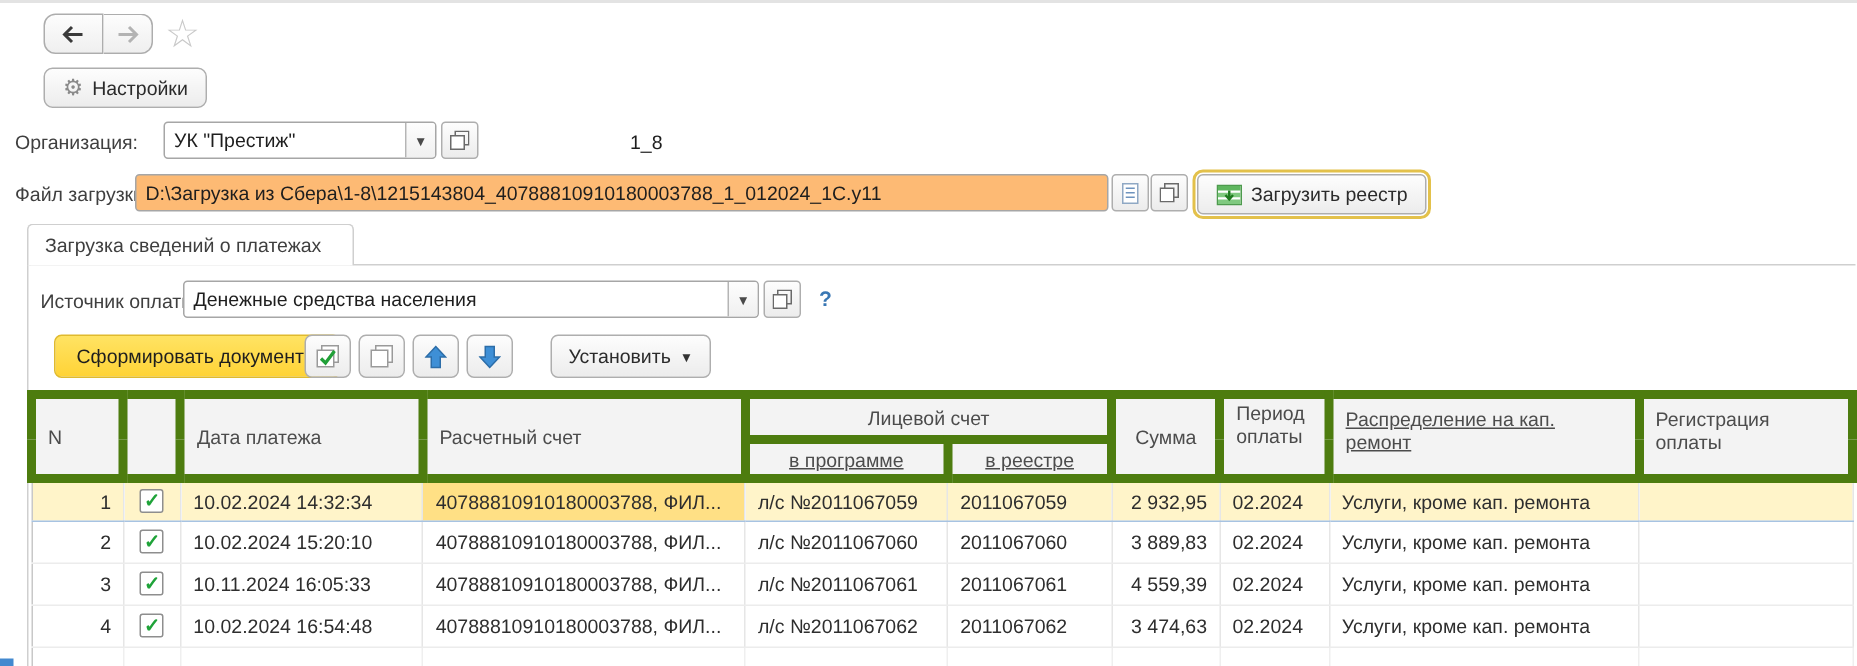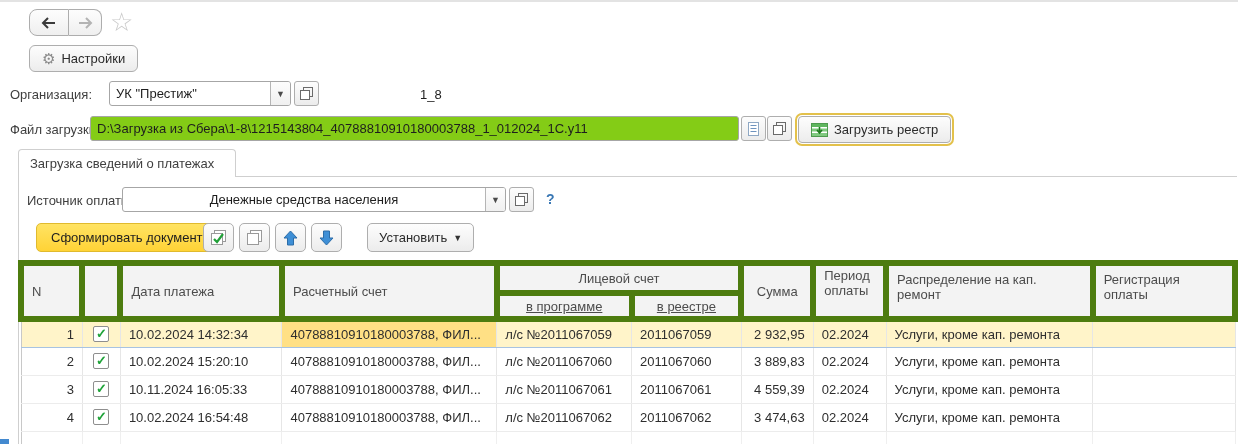--- a/index.html
+++ b/index.html
@@ -25,21 +25,21 @@
 
   .label { position:absolute; font-size:13px; color:#3F3F3F; }
 
   
   .combo { position:absolute; height:25px; background:#fff; border:1px solid #A6A6A6; border-radius:3px;
            display:flex; align-items:stretch; overflow:hidden; }
   .combo .val { flex:1; font-size:13px; color:#1E1E1E; padding:4px 6px 0 6px; white-space:nowrap; overflow:hidden; }
   .combo .dd { width:20px; border-left:1px solid #B5B5B5; display:flex; align-items:center; justify-content:center;
                background:linear-gradient(#FDFDFD,#F0F0F0); font-size:9px; color:#4A4A4A; cursor:pointer; }
   .sq-btn { position:absolute; width:25px; height:25px; border-radius:3px; }
-  .text-input { position:absolute; height:25px; background:#84cc16; border:1px solid #A6A6A6; border-radius:3px;
+  .text-input { position:absolute; height:25px; background:#fdba74; border:1px solid #A6A6A6; border-radius:3px;
                 font-size:13px; color:#1E1E1E; padding:4px 6px 0 6px; white-space:nowrap; overflow:hidden; }
 
   
   .hl-wrap { position:absolute; left:795px; top:111px; border:2px solid #E3C14B; border-radius:7px; padding:1px; background:#fff; }
   .hl-wrap .btn { height:27px; padding:0 12px; border-radius:4px; }
 
   
   .tab { position:absolute; left:18px; top:147px; width:218px; height:28px; background:#fff; z-index:2;
          border:1px solid #CFCFCF; border-bottom:none; border-radius:4px 4px 0 0;
          font-size:13px; color:#3F3F3F; padding:6px 0 0 11px; cursor:pointer; }
@@ -156,21 +156,21 @@
           </svg>
       </span>
       <span>Загрузить реестр</span>
     </button>
   </div>
 
   <div class="tab">Загрузка сведений о платежах</div>
   <div class="tab-content"></div>
 
   <span class="label" style="left:27px; top:191px;">Источник оплаты:</span>
-  <div class="combo" style="left:122px; top:185px; width:384px;text-align:center;">
+  <div class="combo" style="left:122px; top:185px; width:384px;">
     <span class="val">Денежные средства населения</span>
     <span class="dd">▼</span>
   </div>
   <button class="btn sq-btn" style="left:509px; top:185px;">
     <span>
       <svg width="13" height="13" viewBox="0 0 13 13">
           <rect x="3.5" y="0.5" width="9" height="9" fill="none" stroke="#6A6A6A"></rect>
           <rect x="0.5" y="3.5" width="9" height="9" fill="#fff" stroke="#6A6A6A"></rect>
         </svg>
     </span>
@@ -229,21 +229,21 @@
     </colgroup>
     <tbody>
         <tr class="h1row">
       <th rowspan="2">N</th>
       <th rowspan="2"></th>
       <th rowspan="2">Дата платежа</th>
       <th rowspan="2">Расчетный счет</th>
       <th colspan="2" class="c">Лицевой счет</th>
       <th rowspan="2" class="c">Сумма</th>
       <th rowspan="2" style="vertical-align:top; padding-top:2px;">Период оплаты</th>
-      <th rowspan="2" style="vertical-align:top; padding-top:6px;">Распределение на кап. ремонт</th>
+      <th rowspan="2" style="vertical-align:top; padding-top:6px;text-decoration:underline;">Распределение на кап. ремонт</th>
       <th rowspan="2" style="vertical-align:top; padding-top:6px;">Регистрация оплаты</th>
     </tr>
     <tr class="h2row">
       <th class="c">в программе</th>
       <th class="c">в реестре</th>
     </tr>
 
     <tr class="selected">
       <td class="num">1</td>
       <td class="ctr"><span class="checkbox"><span>✓</span></span></td>

